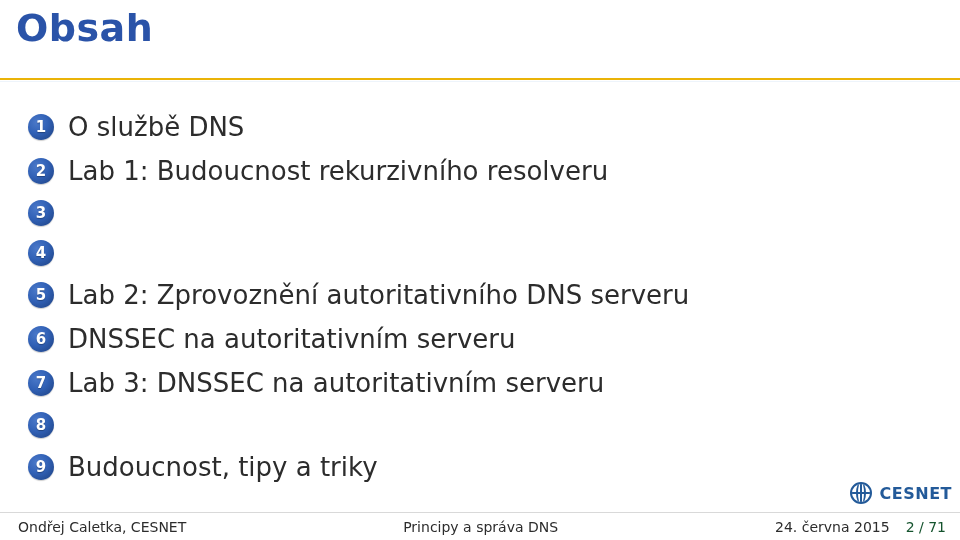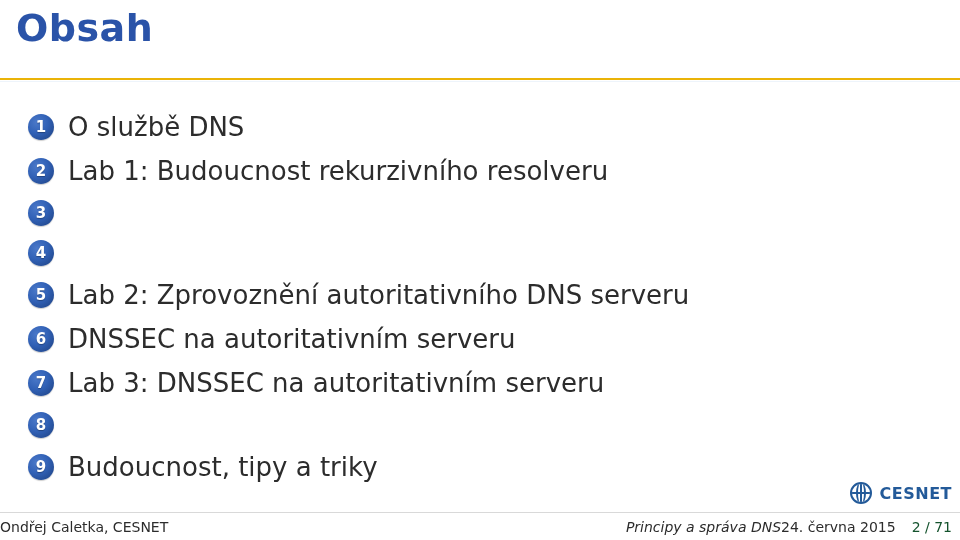--- a/index.html
+++ b/index.html
@@ -13,23 +13,23 @@
   .ball {
     width: 26px; height: 26px; border-radius: 50%;
     background: radial-gradient(circle at 34% 32%, #4b79c9 0%, #3161b6 45%, #1d3f7e 100%);
     color: #fff; display: flex; align-items: center; justify-content: center;
     font-size: 15px; font-weight: 600; box-shadow: 0 1px 1px rgba(0,0,0,0.2);
     flex-shrink: 0;
     text-shadow: 0 1px 1px rgba(0,0,0,0.3);
   }
   .label { color: #2c2c2c; font-size: 26px; }
   .footer { position: absolute; left: 0; right: 0; bottom: 0; height: 28px; border-top: 1px solid #d9d9d9; display: flex; align-items: center; font-size: 14px; color: #2c2c2c; }
-  .footer .left { flex: 0 0 auto; }
-  .footer .center { flex: 1 1 auto; text-align: right; font-style: italic; }
-  .footer .right { padding-right: 8px; flex: 0 0 auto; display: flex; align-items: center; gap: 16px; }
+  .footer .left { padding-left: 18px; flex: 0 0 auto; }
+  .footer .center { flex: 1 1 auto; text-align: center; }
+  .footer .right { padding-right: 14px; flex: 0 0 auto; display: flex; align-items: center; gap: 16px; }
   .pagebox { color: #14532d; }
   .logo { position: absolute; right: 8px; bottom: 36px; display: flex; align-items: center; gap: 8px; color: #1f5bac; font-weight: 700; font-size: 16px; letter-spacing: 0.5px; }
   .logo .globe {
     width: 22px; height: 22px; border-radius: 50%; border: 2px solid #235a99;
     position: relative; overflow: hidden;
   }
   .logo .globe::before { content: ""; position: absolute; left: -1px; right: -1px; top: 50%; border-top: 2px solid #235a99; transform: translateY(-50%); }
   .logo .globe::after { content: ""; position: absolute; top: -1px; bottom: -1px; left: 50%; border-left: 2px solid #235a99; transform: translateX(-50%); }
   .logo .arc1 { position: absolute; width: 10px; height: 22px; border: 2px solid #235a99; border-radius: 50%; left: 4px; top: -2px; border-top: none; border-bottom: none;}
   .logo .brand { color: #235a99; }

